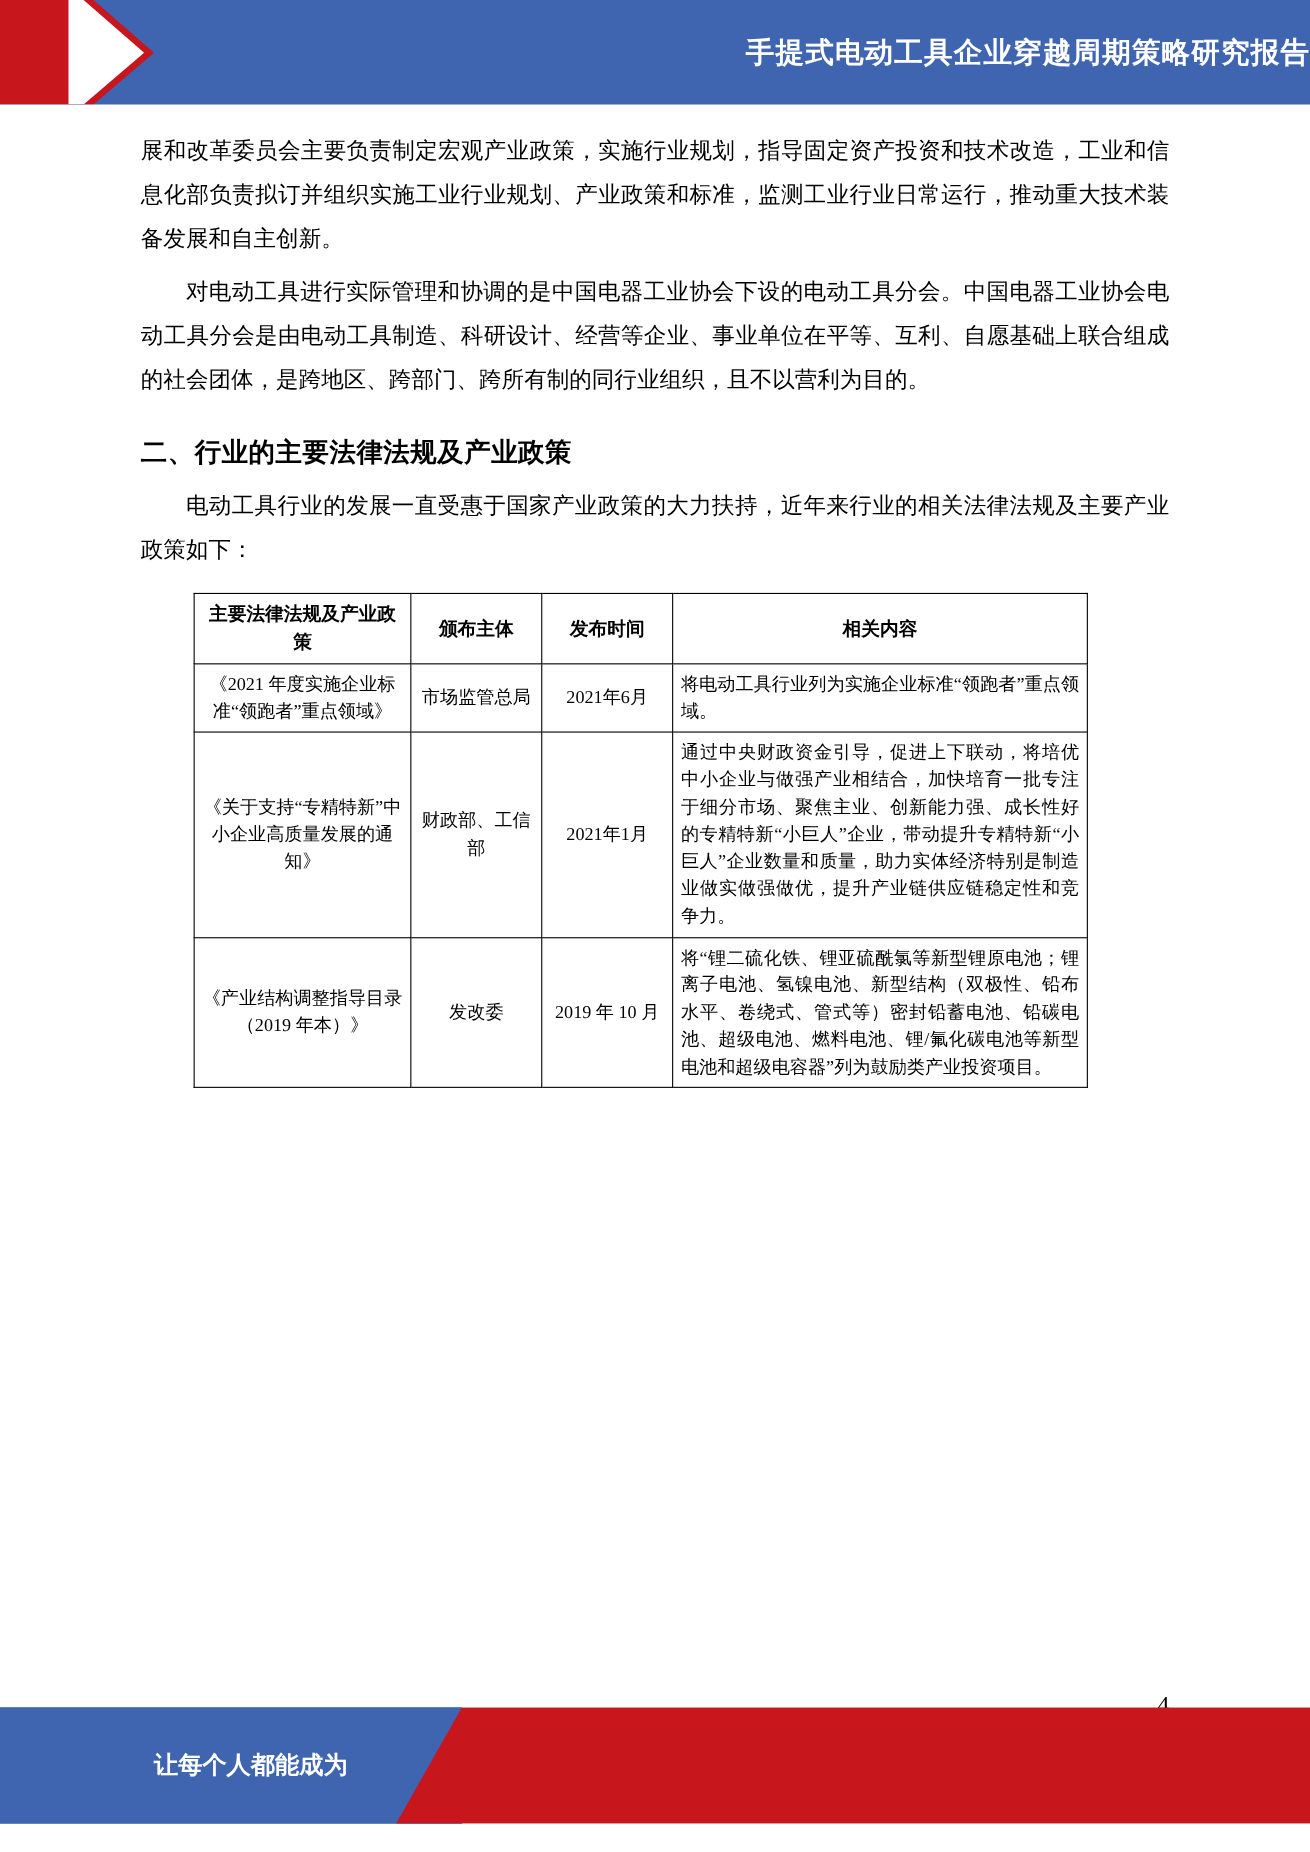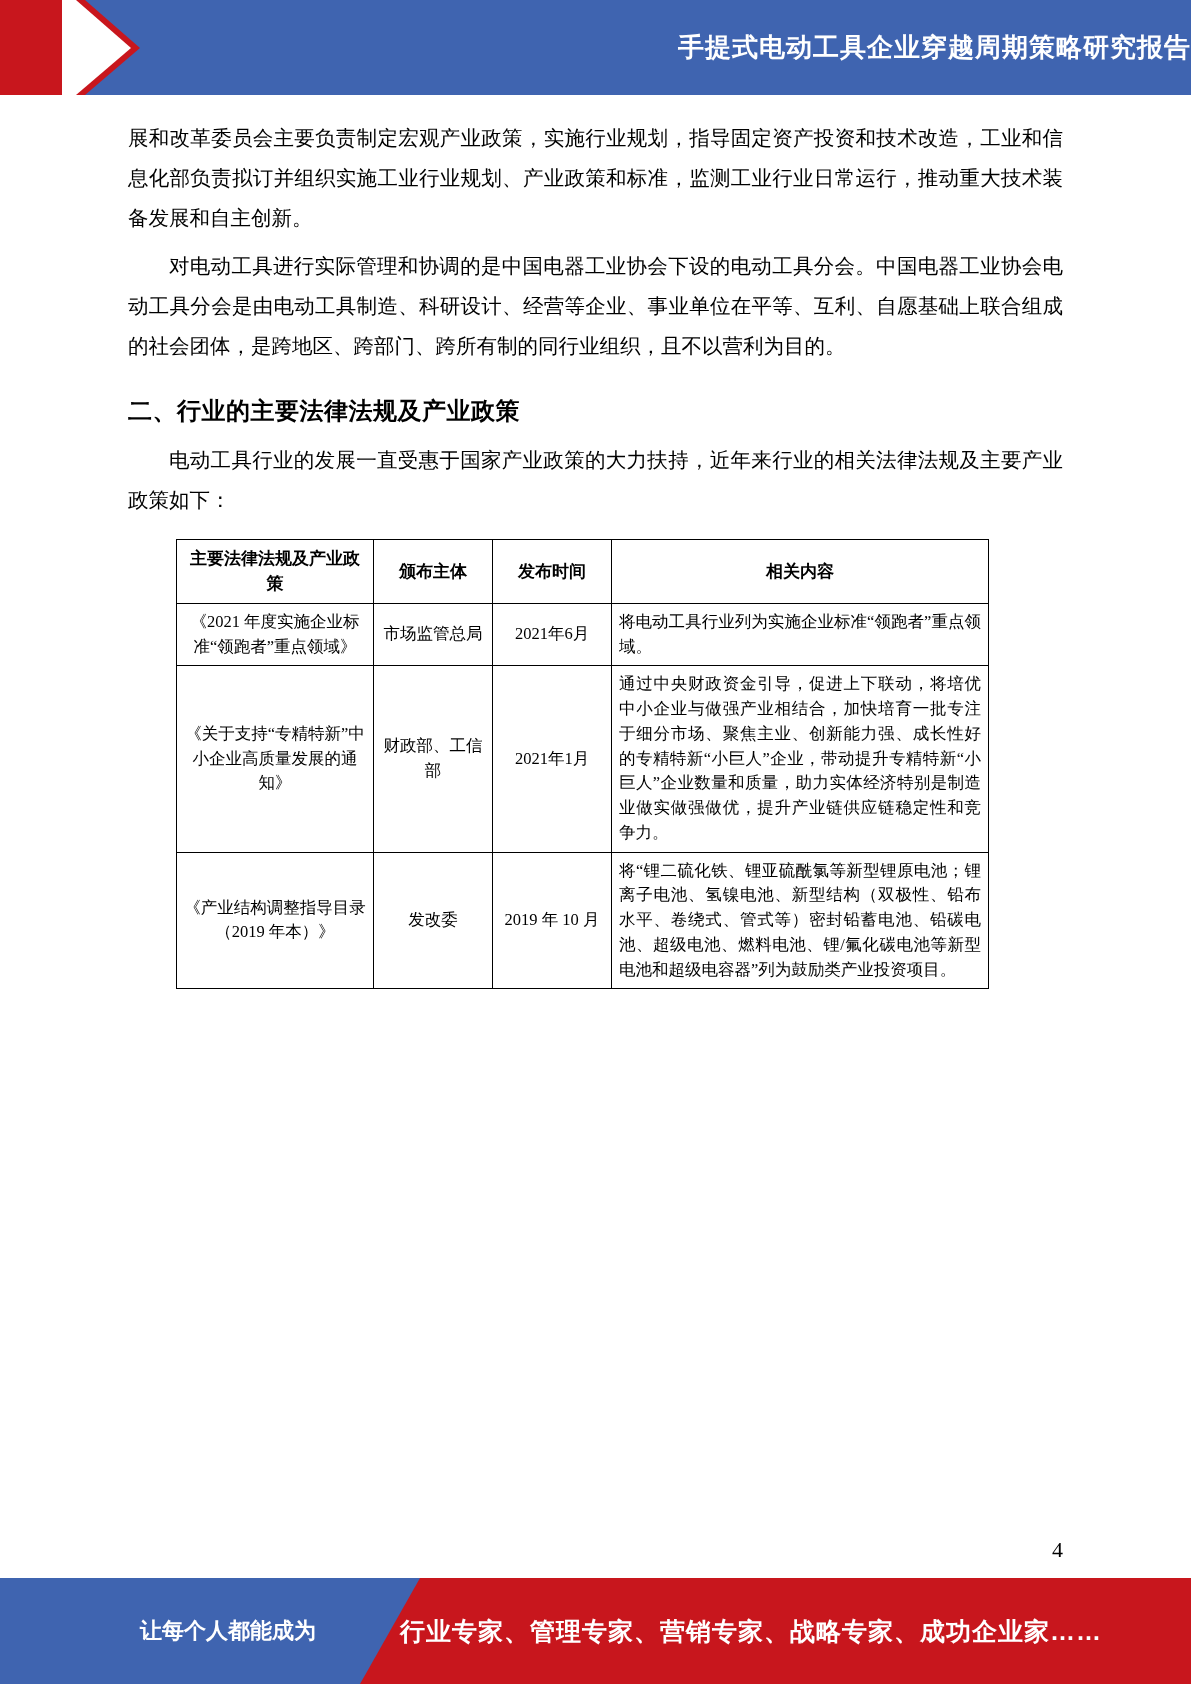--- a/index.html
+++ b/index.html
@@ -141,21 +141,21 @@
     font-size: 22px;
     color: #000;
   }
 
   
   .footer {
     position: absolute;
     left: 0;
     bottom: 0;
     width: 1191px;
-    height: 106px;
+    height: 132px;
     border-radius: 30px;
   }
   .footer-blue {
     position: absolute;
     left: 0;
     top: 0;
     width: 420px;
     height: 106px;
     background: #3f64b0;
   }
@@ -255,14 +255,13 @@
 
   </div>
 </div>
 
 <div class="page-number">4</div>
 
 <div class="footer">
   <div class="footer-blue"></div>
   <div class="footer-red"></div>
   <div class="footer-left-text">让每个人都能成为</div>
-  <div class="footer-right-text">行业专家、管理专家、营销专家、战略专家、成功企业家……</div>
 </div>
 
 </body></html>

